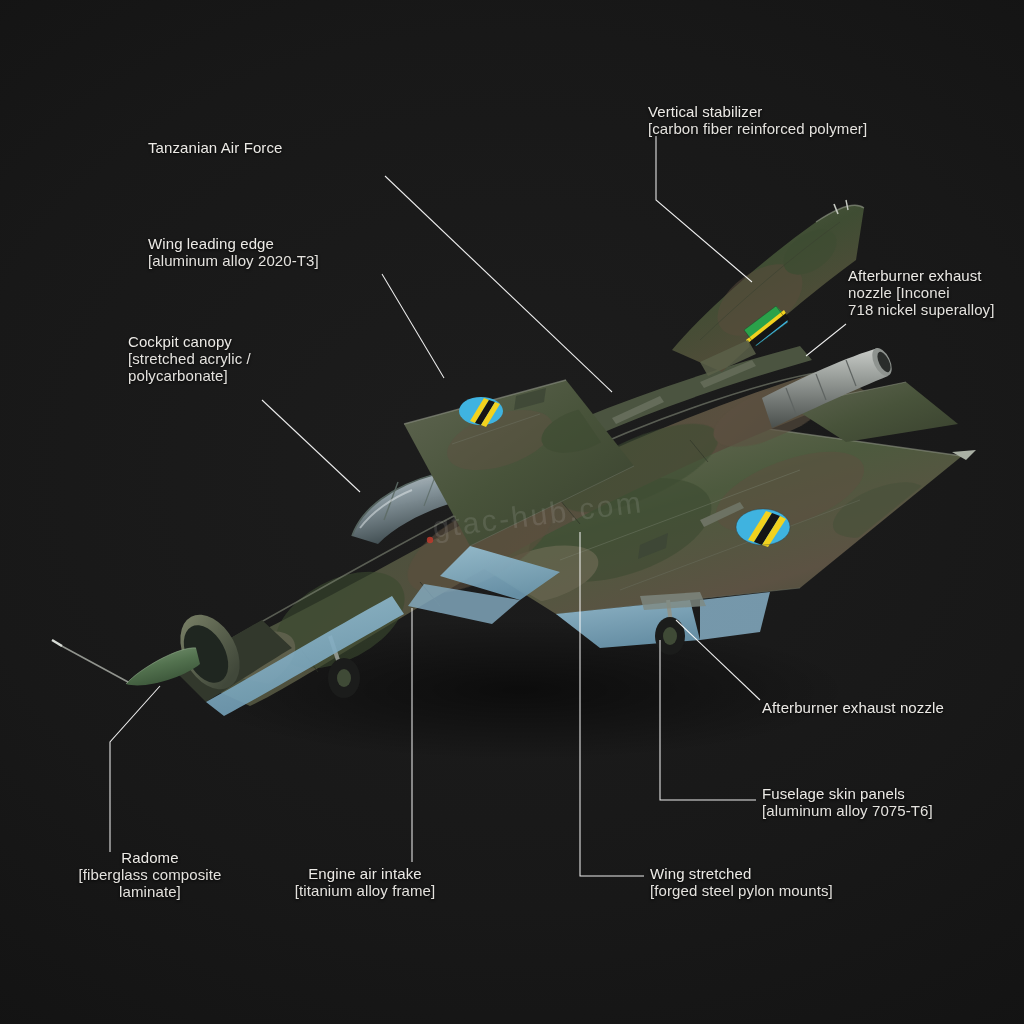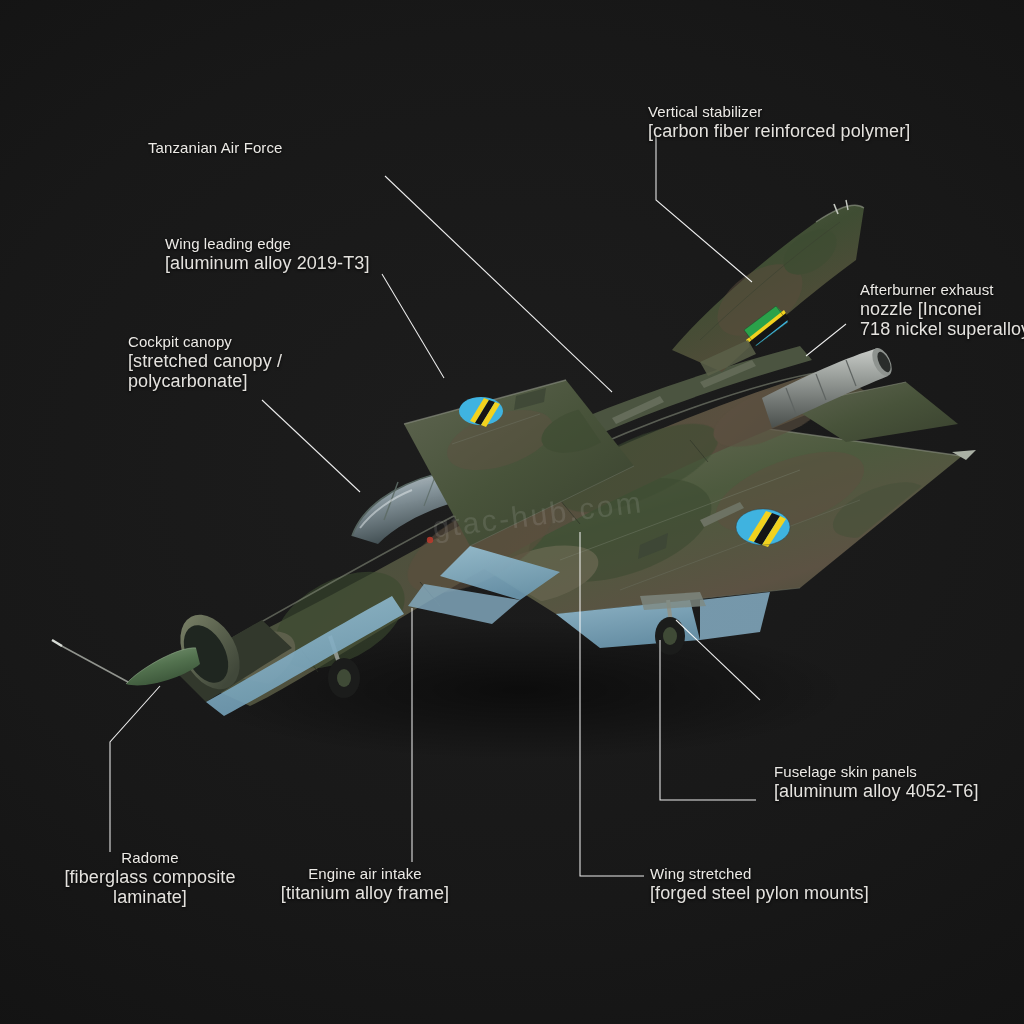--- a/index.html
+++ b/index.html
@@ -6,21 +6,21 @@
   #stage{
     position:relative;width:1024px;height:1024px;overflow:hidden;
     background:radial-gradient(ellipse 120% 95% at 50% 46%, #1d1d1d 0%, #181818 45%, #121212 78%, #0e0e0e 100%);
     font-family:"Liberation Sans","DejaVu Sans",sans-serif;
     -webkit-font-smoothing:antialiased;
   }
   #art{position:absolute;inset:0;}
   .callout{position:absolute;color:#eceae6;line-height:1.12;letter-spacing:.1px;
            text-shadow:0 1px 3px rgba(0,0,0,.9);pointer-events:none;}
   .callout .t{font-size:15px;font-weight:400;display:block;white-space:pre;}
-  .callout .s{font-size:18px;font-weight:400;display:block;white-space:pre;color:#e4e2de;}
+  .callout .s{font-size:15px;font-weight:400;display:block;white-space:pre;color:#e4e2de;}
   .ctr{text-align:center;}
   .wm{position:absolute;left:432px;top:498px;font-size:30px;letter-spacing:2.5px;
       color:rgba(225,225,225,.13);font-family:"Liberation Sans",sans-serif;
       transform:rotate(-7deg);pointer-events:none;}
 </style>
 </head>
 <body>
 
 <div id="stage">
 
@@ -265,43 +265,44 @@
 
   <div class="callout" style="left:648px;top:104px;">
     <span class="t">Vertical stabilizer</span>
     <span class="s">[carbon fiber reinforced polymer]</span>
   </div>
 
   <div class="callout" style="left:148px;top:140px;text-align:right;">
     <span class="t">Tanzanian Air Force</span>
   </div>
 
-  <div class="callout" style="left:148px;top:236px;margin-left:17px;">
+  <div class="callout" style="left:148px;top:236px;">
     <span class="t">Wing leading edge</span>
-    <span class="s">[aluminum alloy 2019-T3]</span>
+    <span class="s">[aluminum alloy 2020-T3]</span>
   </div>
 
   <div class="callout" style="left:128px;top:334px;">
     <span class="t">Cockpit canopy</span>
-    <span class="s">[stretched canopy /
+    <span class="s">[stretched acrylic /
 polycarbonate]</span>
   </div>
 
-  <div class="callout" style="left:848px;top:282px;margin-left:12px;">
+  <div class="callout" style="left:848px;top:268px;">
     <span class="t">Afterburner exhaust</span>
     <span class="s">nozzle [Inconei
 718 nickel superalloy]</span>
   </div>
 
   <div class="callout" style="left:762px;top:700px;">
-  </div>
-
-  <div class="callout" style="left:762px;top:764px;margin-left:12px;">
+    <span class="t">Afterburner exhaust nozzle</span>
+  </div>
+
+  <div class="callout" style="left:762px;top:786px;">
     <span class="t">Fuselage skin panels</span>
-    <span class="s">[aluminum alloy 4052-T6]</span>
+    <span class="s">[aluminum alloy 7075-T6]</span>
   </div>
 
   <div class="callout" style="left:650px;top:866px;">
     <span class="t">Wing stretched</span>
     <span class="s">[forged steel pylon mounts]</span>
   </div>
 
   <div class="callout ctr" style="left:58px;top:850px;width:184px;">
     <span class="t">Radome</span>
     <span class="s">[fiberglass composite

